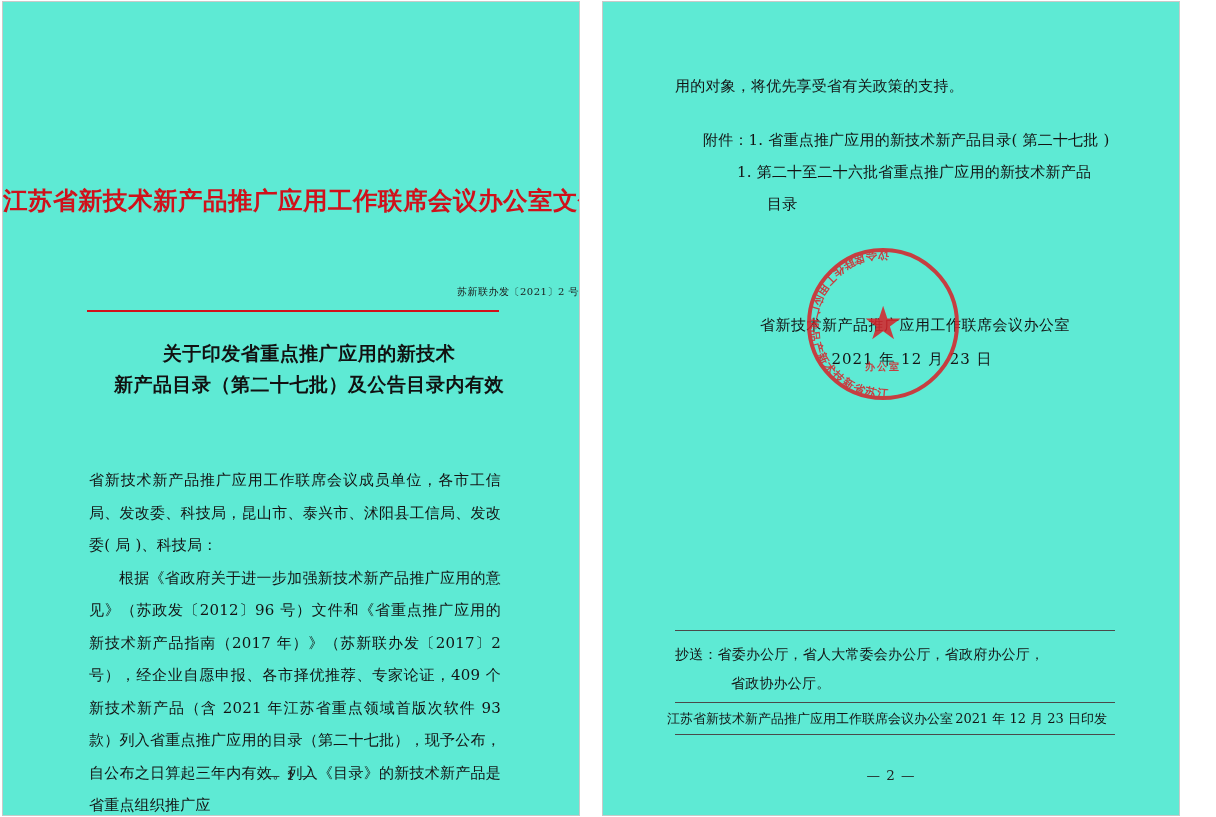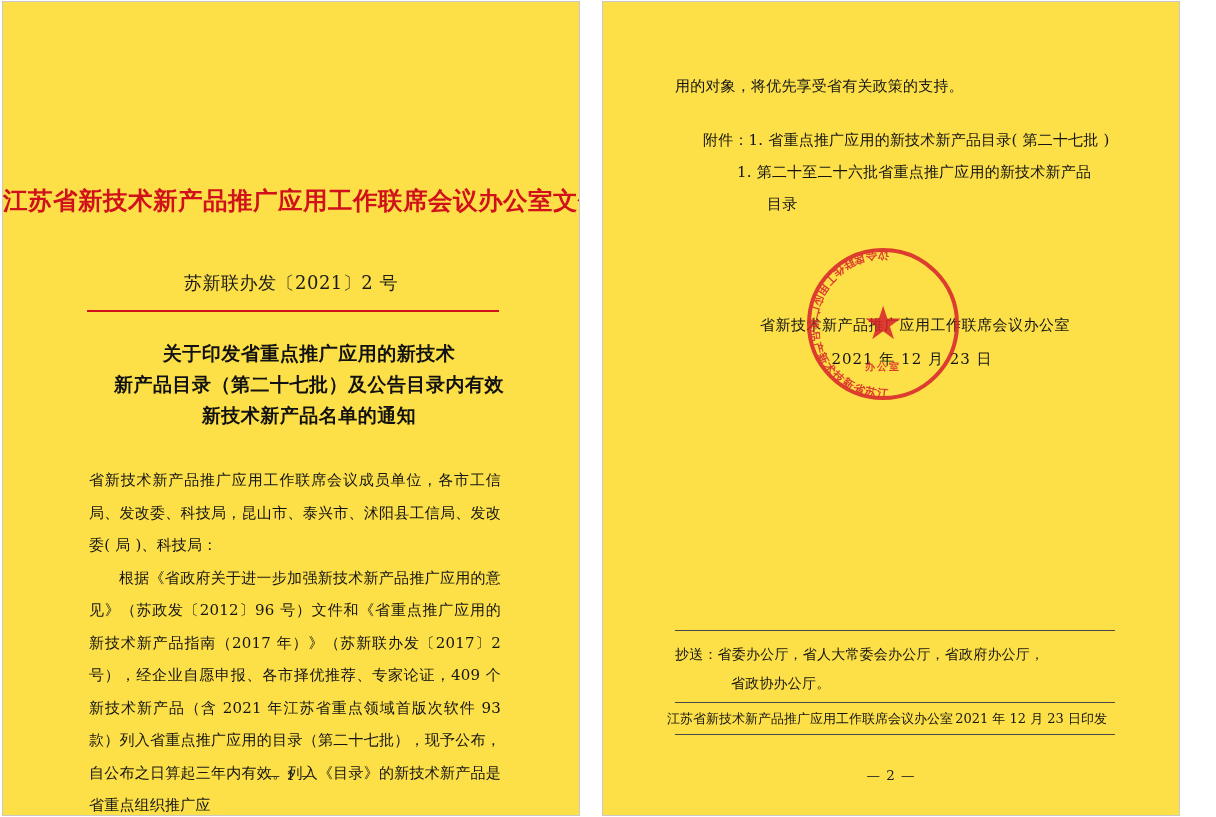--- a/index.html
+++ b/index.html
@@ -16,21 +16,21 @@
     width: 1216px;
     height: 817px;
     background: #ffffff;
     display: flex;
     gap: 22px;
     padding: 0;
     box-sizing: border-box;
   }
   .page {
     position: relative;
-    background: #fde047;
+    background: #5eead4;
     border: 1px solid #c9c9c9;
     box-sizing: border-box;
     overflow: hidden;
   }
   .page-left {
     width: 578px;
     height: 815px;
     margin-left: 2px;
     margin-top: 1px;
   }
@@ -49,25 +49,25 @@
     text-align: center;
     color: #d0111b;
     font-family: "DejaVu Serif", "Liberation Serif", serif;
     font-weight: bold;
     font-size: 24.5px;
     letter-spacing: 0.5px;
     white-space: nowrap;
   }
   .doc-number {
     position: absolute;
-    top: 269px;
+    top: 283px;
     left: 0;
     width: 100%;
-    text-align: center;
-    font-size: 18px;
+    text-align: right;
+    font-size: 10px;
     color: #1a1a1a;
     letter-spacing: 0.5px;
   }
   .red-rule {
     position: absolute;
     top: 308px;
     left: 84px;
     width: 412px;
     height: 2px;
     background: #d0111b;
@@ -254,21 +254,20 @@
 
     <div class="doc-title">江苏省新技术新产品推广应用工作联席会议办公室文件</div>
 
     <div class="doc-number">苏新联办发〔2021〕2 号</div>
 
     <div class="red-rule"></div>
 
     <div class="notice-title">
       <div>关于印发省重点推广应用的新技术</div>
       <div>新产品目录（第二十七批）及公告目录内有效</div>
-      <div>新技术新产品名单的通知</div>
     </div>
 
     <div class="body-block">
       <p>省新技术新产品推广应用工作联席会议成员单位，各市工信局、发改委、科技局，昆山市、泰兴市、沭阳县工信局、发改委( 局 )、科技局：</p>
       <p class="indent2">根据《省政府关于进一步加强新技术新产品推广应用的意见》（苏政发〔2012〕96 号）文件和《省重点推广应用的新技术新产品指南（2017 年）》（苏新联办发〔2017〕2 号），经企业自愿申报、各市择优推荐、专家论证，409 个新技术新产品（含 2021 年江苏省重点领域首版次软件 93 款）列入省重点推广应用的目录（第二十七批），现予公布，自公布之日算起三年内有效。列入《目录》的新技术新产品是省重点组织推广应</p>
     </div>
 
     <div class="page-num">— 1 —</div>
   </div>
 

